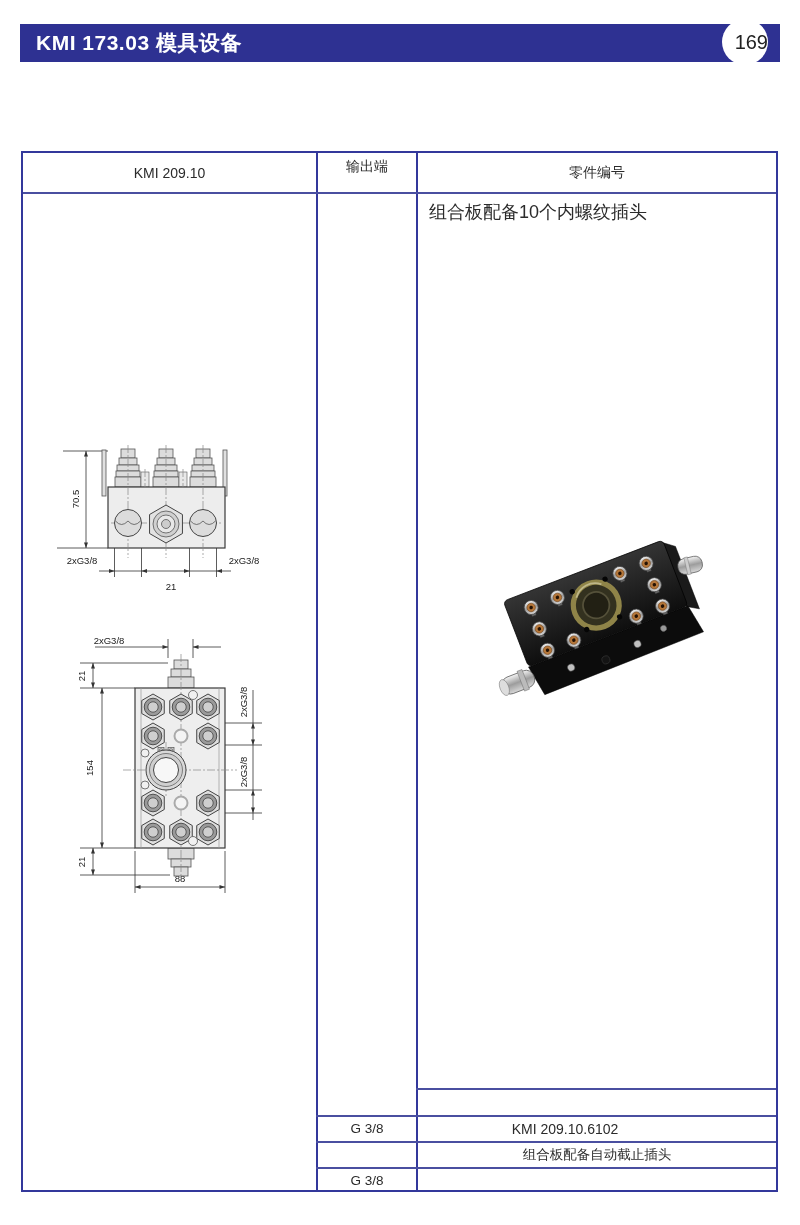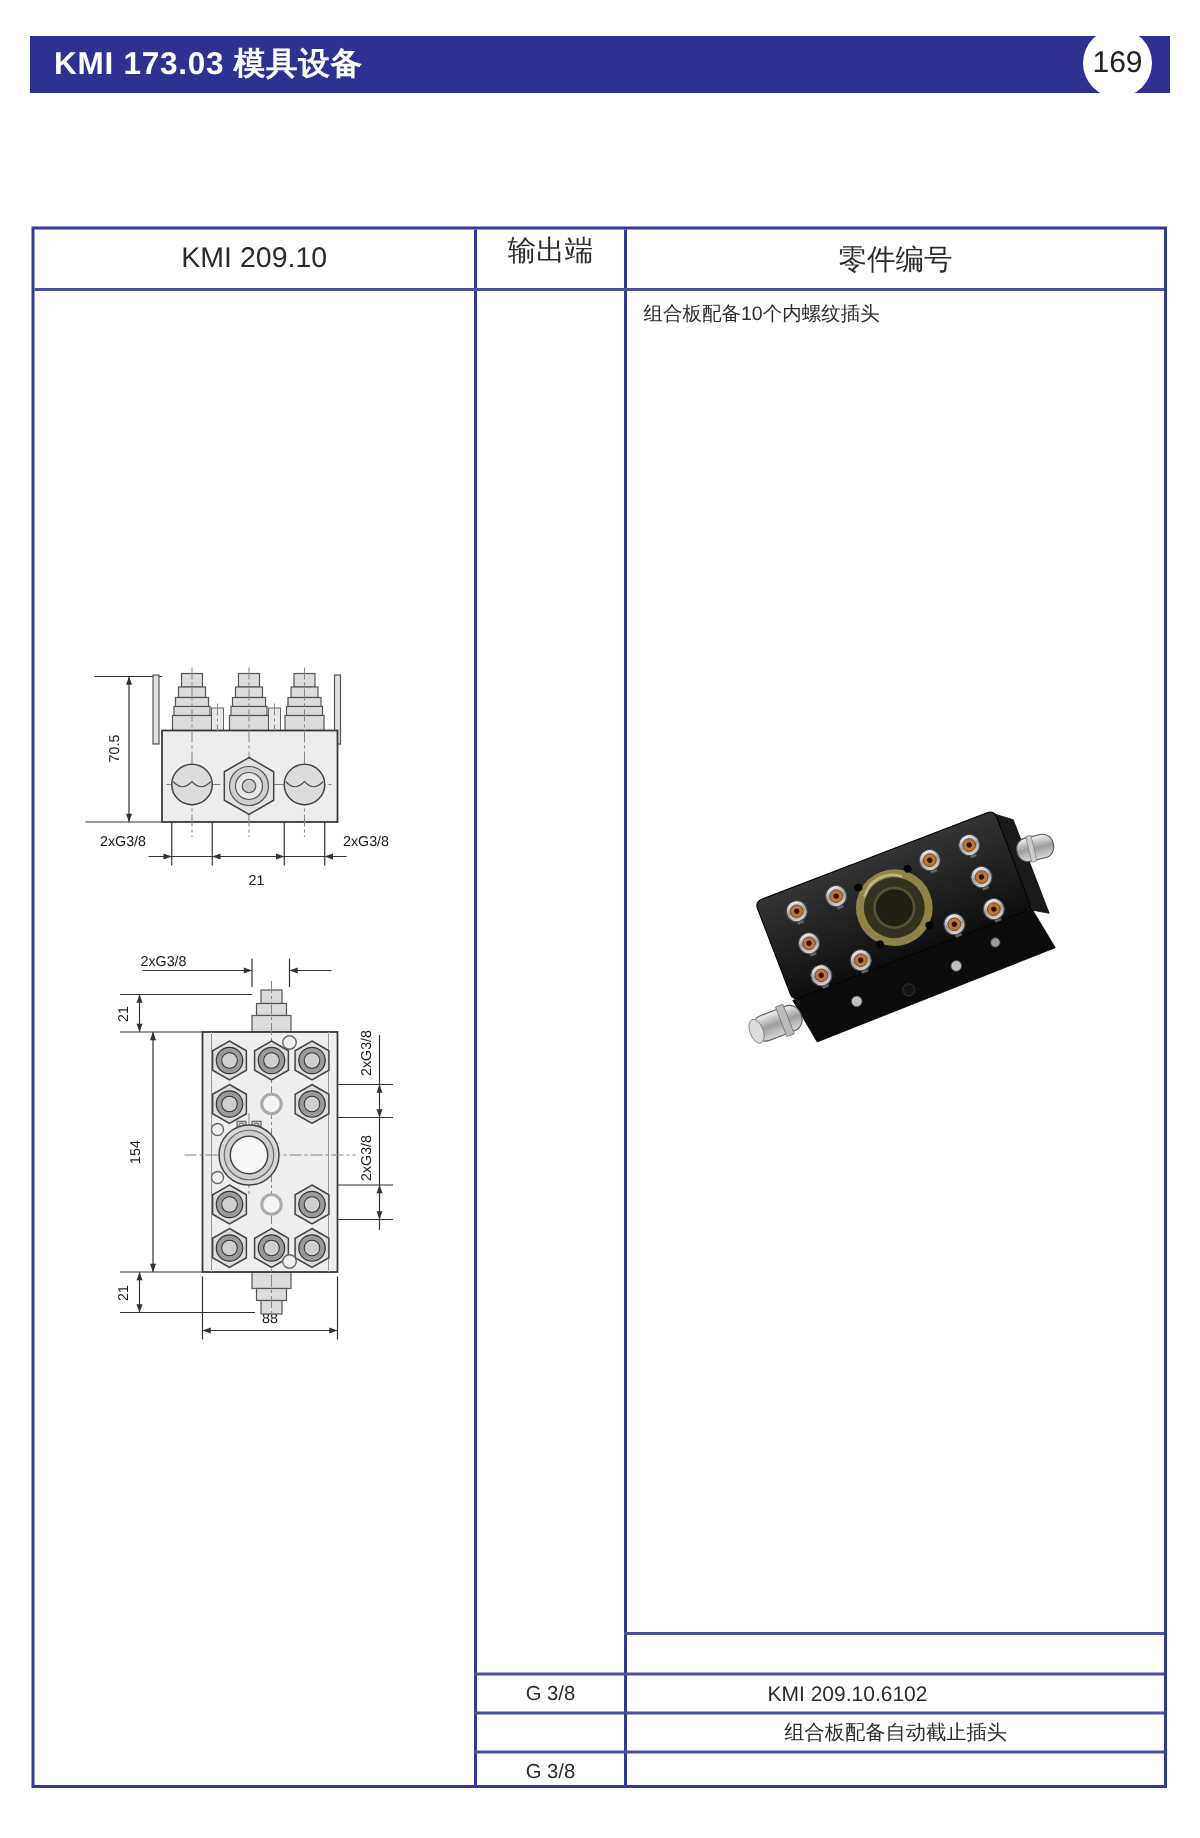--- a/index.html
+++ b/index.html
@@ -3,30 +3,30 @@
 <meta charset="utf-8">
 <style>
   html,body{margin:0;padding:0;background:#fff;}
   .page{position:relative;width:800px;height:1225px;background:#ffffff;
         font-family:"Liberation Sans","DejaVu Sans",sans-serif;overflow:hidden;}
   
   .titlebar{position:absolute;left:20px;top:24px;width:760px;height:38px;background:#2e3192;}
   .titlebar .title{position:absolute;left:16px;top:0;height:38px;line-height:38px;
         color:#ffffff;font-size:21px;font-weight:bold;letter-spacing:.5px;}
   .pagenum{position:absolute;left:722px;top:19px;width:46px;height:46px;border-radius:50%;
-        background:#ffffff;display:flex;align-items:center;justify-content:center;
+        background:#ffffff;display:flex;align-items:center;justify-content:flex-end;
         font-size:20px;color:#222;}
   
   .tbl{position:absolute;left:21px;top:151px;width:757px;height:1041px;
         border:2px solid #33389b;box-sizing:border-box;background:#fff;}
   .vline{position:absolute;top:0;bottom:0;width:2px;background:#33389b;}
   .hline{position:absolute;height:2px;background:#4a4fa0;}
   .cell{position:absolute;display:flex;align-items:center;justify-content:center;
-        font-size:19px;color:#2b2b2b;}
-  .desc{position:absolute;font-size:13px;color:#2b2b2b;}
+        font-size:14px;color:#2b2b2b;}
+  .desc{position:absolute;font-size:18px;color:#2b2b2b;}
   svg text{font-family:"Liberation Sans","DejaVu Sans",sans-serif;font-size:9.5px;fill:#1a1a1a;}
   .drw{position:absolute;}
 </style>
 </head>
 <body>
 
 <div class="page">
 
   <div class="titlebar">
     <div class="title">KMI 173.03 模具设备</div>

